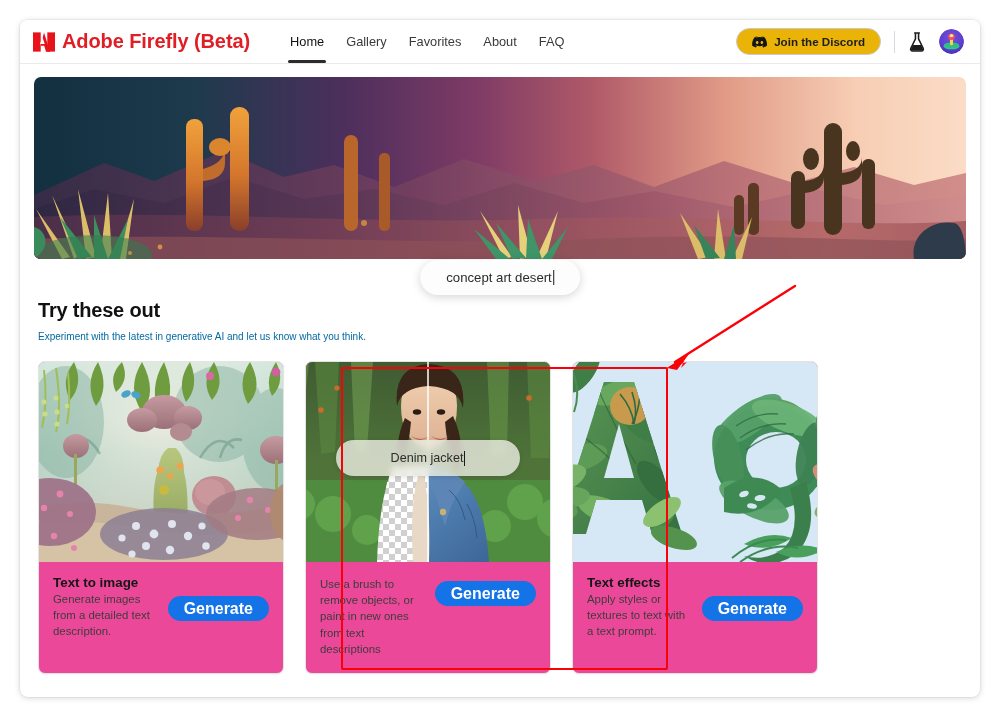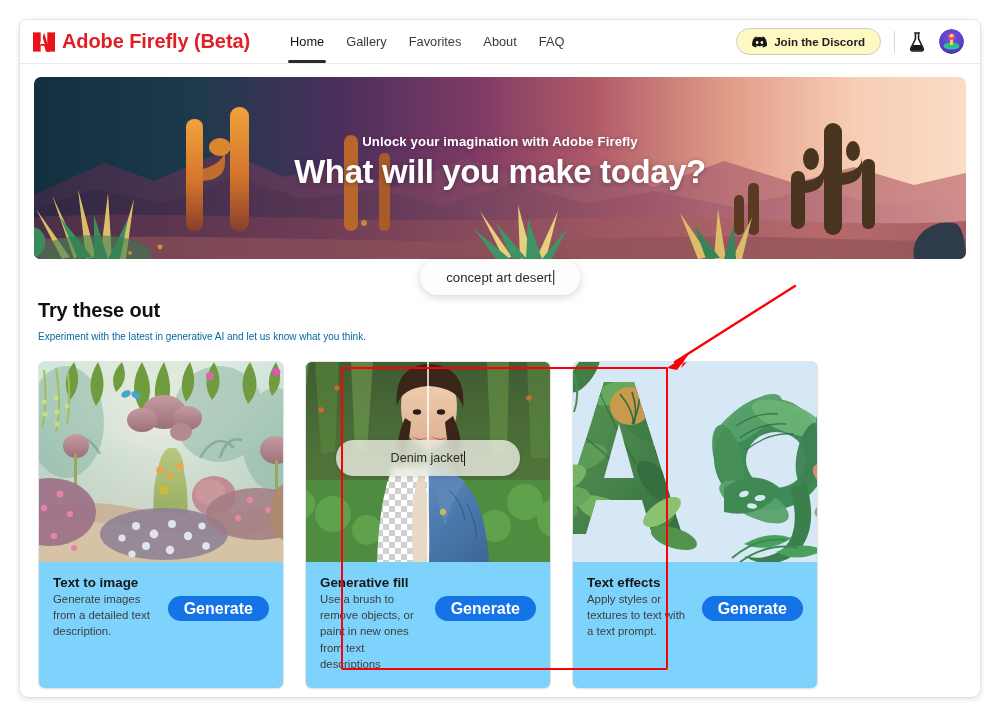--- a/index.html
+++ b/index.html
@@ -61,21 +61,21 @@
   }
   .header-right {
     margin-left: auto;
     display: flex; align-items: center; gap: 13px;
   }
   .discord-btn {
     display: flex; align-items: center; gap: 7px;
     height: 27px; padding: 0 15px;
     border: 1px solid #c9c9c9;
     border-radius: 16px;
-    background: #fef9c3;
+    background: #eab308;
     font-size: 11.6px; font-weight: bold; color: #1d1d1d;
     cursor: pointer; white-space: nowrap;
   }
   .discord-glyph { width: 15px; height: 12px; display:block; }
   .hdr-divider { width: 1px; height: 22px; background: #d8d8d8; }
   .beaker { width: 18px; height: 20px; display:block; cursor:pointer; }
   .avatar {
     width: 25px; height: 25px; border-radius: 50%;
     display:block; cursor: pointer;
   }
@@ -124,21 +124,21 @@
   
   .section { padding: 40px 18px 0 18px; }
   .section-title { font-size: 20px; font-weight: bold; color: #111; letter-spacing: -0.2px; }
   .section-sub { font-size: 10px; color: #0369a1; margin-top: 9px; }
   .cards {
     display: flex; gap: 21px;
     margin-top: 19px;
   }
   .card {
     width: 246px;
-    background: #7dd3fc;
+    background: #ec4899;
     border: 1px solid #e4e4e4;
     border-radius: 7px;
     overflow: hidden;
     box-shadow: 0 1px 2px rgba(0,0,0,0.04);
   }
   .card-media { position: relative; height: 200px; overflow: hidden; background:#ddd; }
   .card-media svg { width: 100%; height: 100%; display: block; }
   .card-body { padding: 13px 14px 16px; }
   .card-title { font-size: 13.4px; font-weight: bold; color: #161616; }
   .card-foot { display: flex; align-items: flex-start; gap: 10px; margin-top: 1px; }
@@ -361,24 +361,20 @@
             </g>
           </g>
           <path d="M880 182 C876 158, 898 142, 920 146 C932 148, 932 182, 932 182 Z" fill="#2e3b4b"></path>
           <path d="M0 182 C20 168, 10 152, 0 150 Z" fill="#3a8b5b"></path>
 
           <circle cx="126" cy="170" r="2.4" fill="#e8a43c" opacity="0.8"></circle>
           <circle cx="96" cy="176" r="2" fill="#e8a43c" opacity="0.7"></circle>
           <circle cx="330" cy="146" r="3" fill="#eaa33c" opacity="0.7"></circle>
         </svg>
 
-        <div class="hero-copy">
-          <div class="hero-sub">Unlock your imagination with Adobe Firefly</div>
-          <div class="hero-title">What will you make today?</div>
-        </div>
       </div>
     </div>
 
     <div class="prompt-pill" title="Describe what you want to create">
       <span>concept art desert</span>
         <span class="caret"></span>
     </div>
 
     <div class="section">
       <div class="section-title">Try these out</div>
@@ -614,21 +610,20 @@
               </g>
 
               <line x1="147" y1="0" x2="147" y2="200" stroke="#ffffff" stroke-width="1.6" opacity="0.95"></line>
             </svg>
             <div class="fill-pill">
               <span>Denim jacket</span>
                 <span class="caret"></span>
             </div>
           </div>
           <div class="card-body">
-            <div class="card-title">Generative fill</div>
             <div class="card-foot">
               <div class="card-desc">Use a brush to remove objects, or paint in new ones from text descriptions</div>
               <button class="gen-btn">Generate</button>
             </div>
           </div>
         </div>
 
         <div class="card">
           <div class="card-media">
             <svg viewBox="0 0 294 200" preserveAspectRatio="xMidYMid slice">

